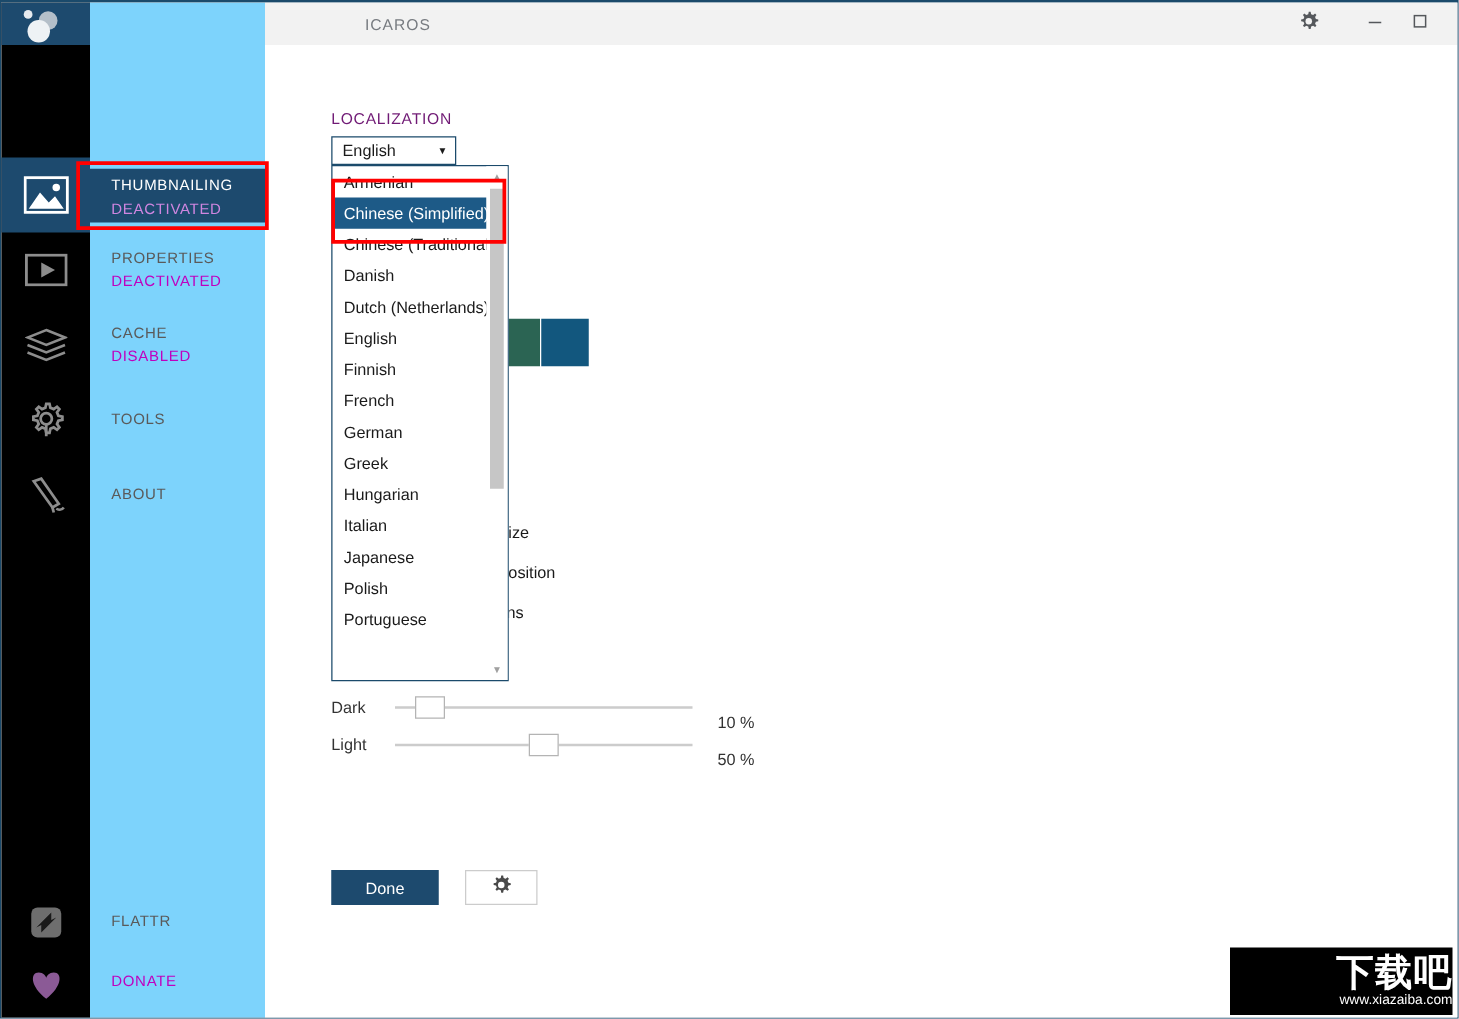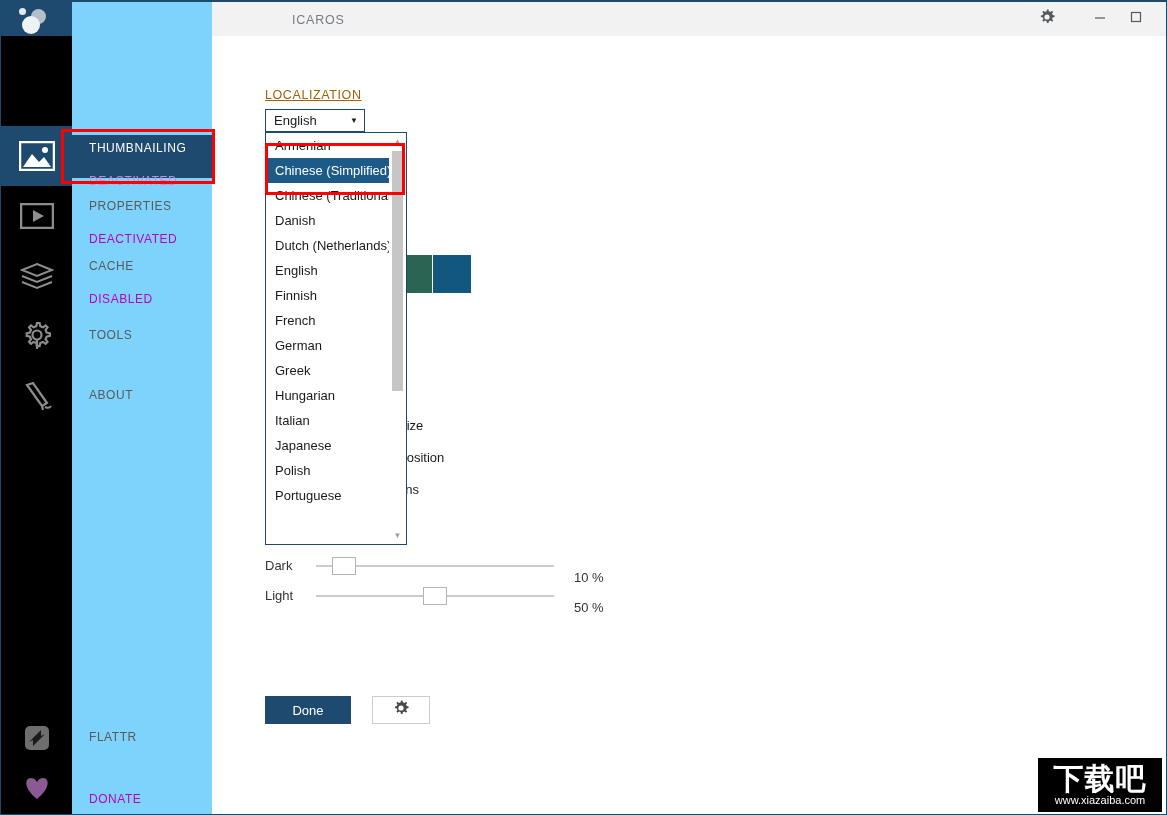--- a/index.html
+++ b/index.html
@@ -55,21 +55,21 @@
   .menu-entry {
     position: absolute; left: 0; width: 140px;
     padding-left: 17px;
   }
   .menu-entry .ttl {
     font-size: 12px; letter-spacing: .55px;
     color: #5a5a5a; line-height: 15px;
   }
   .menu-entry .sub {
     font-size: 12px; letter-spacing: .55px;
-    color: #bf00bf; line-height: 15px; margin-top: 18px;
+    color: #bf00bf; line-height: 15px; margin-top: 4px;
   }
   .menu-entry.active { background: #1d4a6e; }
   .menu-entry.active .ttl { color: #ffffff; }
   .menu-entry.active .sub { color: #cf86e0; }
 
   
   .hl {
     position: absolute;
     border: 3px solid #ff0000;
     pointer-events: none;
@@ -93,21 +93,21 @@
   }
 
   
   .content {
     position: absolute; left: 211px; top: 34px;
     width: 954px; height: 779px;
     background: #ffffff;
   }
   .section-label {
     position: absolute; left: 53px; top: 52px;
-    font-size: 12.5px; letter-spacing: .6px; color: #a16207; text-decoration: underline;
+    font-size: 12.5px; letter-spacing: .6px; color: #701a75;
   }
 
   .combo {
     position: absolute; left: 53px; top: 73px;
     width: 100px; height: 23px;
     border: 1px solid #1b4a6b;
     background: #ffffff;
     display: flex; align-items: center;
   }
   .combo .val {
@@ -196,25 +196,25 @@
     position: absolute; left: 160px; top: 660px;
     width: 58px; height: 28px;
     background: #ffffff; border: 1px solid #cccccc;
     display: flex; align-items: center; justify-content: center;
     cursor: pointer;
   }
 
   
   .watermark {
     position: absolute; right: 4px; bottom: 2px;
-    width: 124px; height: 54px;
+    width: 178px; height: 54px;
     background: #000000;
     z-index: 70;
     display: flex; flex-direction: column;
-    align-items: center; justify-content: center;
+    align-items: flex-end; justify-content: center;
   }
   .wm-cn {
     color: #ffffff; font-size: 30px; line-height: 30px;
     font-weight: bold; letter-spacing: 1px;
     font-family: "DejaVu Sans", sans-serif;
   }
   .wm-url {
     color: #ffffff; font-size: 11px; line-height: 13px;
     font-family: "Liberation Sans", sans-serif;
   }

